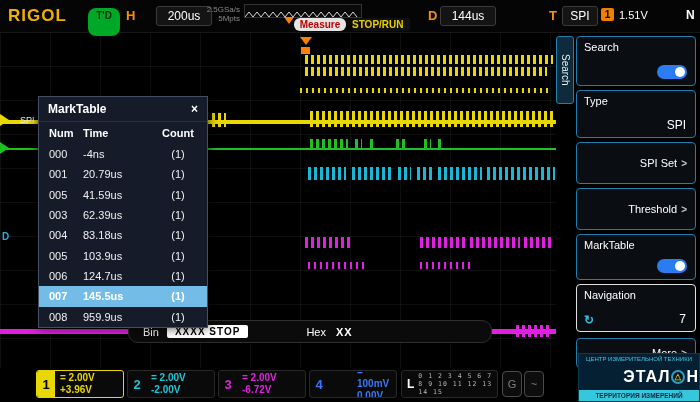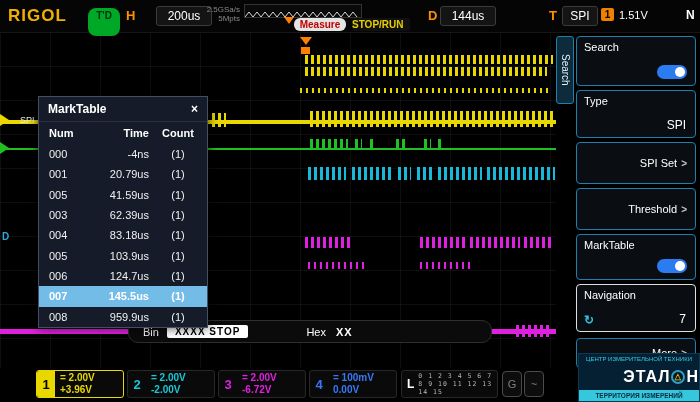--- a/index.html
+++ b/index.html
@@ -63,21 +63,21 @@
         box-shadow:0 0 10px rgba(0,0,0,.7);}
   #mt-title{height:24px;display:flex;align-items:center;justify-content:space-between;
         padding:0 9px;border-bottom:1px solid #2a3040;}
   #mt-title .t{color:#fff;font-size:12px;font-weight:bold;}
   #mt-close{color:#fff;font-size:12px;font-weight:bold;}
   #mt-header{display:flex;height:22px;align-items:center;color:#fff;font-size:11px;font-weight:bold;}
   #mt-body{display:flex;flex-direction:column;flex:1;}
   .mt-row{display:flex;flex:1;align-items:center;color:#f0f0f0;font-size:11px;}
   .mt-row.sel{background:#74bce8;color:#fff;font-weight:bold;}
   .mt-c.c0{width:44px;padding-left:10px;box-sizing:border-box;}
-  .mt-c.c1{width:66px;text-align:right;}
+  .mt-c.c1{width:66px;text-align:left;}
   .mt-c.c2{flex:1;text-align:center;}
 
   
   #side-tab{position:absolute;left:556px;top:36px;width:18px;height:68px;background:#0d2b3a;
         border:1px solid #1f7fae;border-radius:3px;color:#e8f4f8;font-size:10px;display:flex;
         align-items:center;justify-content:center;writing-mode:vertical-rl;z-index:3;box-sizing:border-box;}
   .menu-item{position:absolute;left:576px;width:120px;background:#0a0e13;border:1px solid #1f7fae;
         border-radius:4px;color:#fff;font-size:11px;z-index:3;box-sizing:border-box;}
   #mi-search{top:36px;height:50px;}
   #mi-type{top:90px;height:48px;}
@@ -317,21 +317,21 @@
         </div>
         <div class="chbox" style="left: 218px;">
           <div class="chnum" style="color: rgb(224, 32, 224);">3</div>
           <div class="chvals" style="color: rgb(224, 32, 224);">
             <div>= 2.00V</div>
             <div>-6.72V</div>
           </div>
         </div>
         <div class="chbox" style="left: 309px;">
           <div class="chnum" style="color: rgb(56, 120, 248);">4</div>
-          <div class="chvals" style="color: rgb(56, 120, 248);">
+          <div class="chvals" style="color: rgb(56, 120, 248); margin-left: 24px;">
             <div>= 100mV</div>
             <div>0.00V</div>
           </div>
         </div>
       </div>
     <div id="la-box">
       <span id="la-label">L</span>
       <span class="la-rows">
         <span>0 1 2 3 4 5 6 7</span>
         <span>8 9 10 11 12 13 14 15</span>

